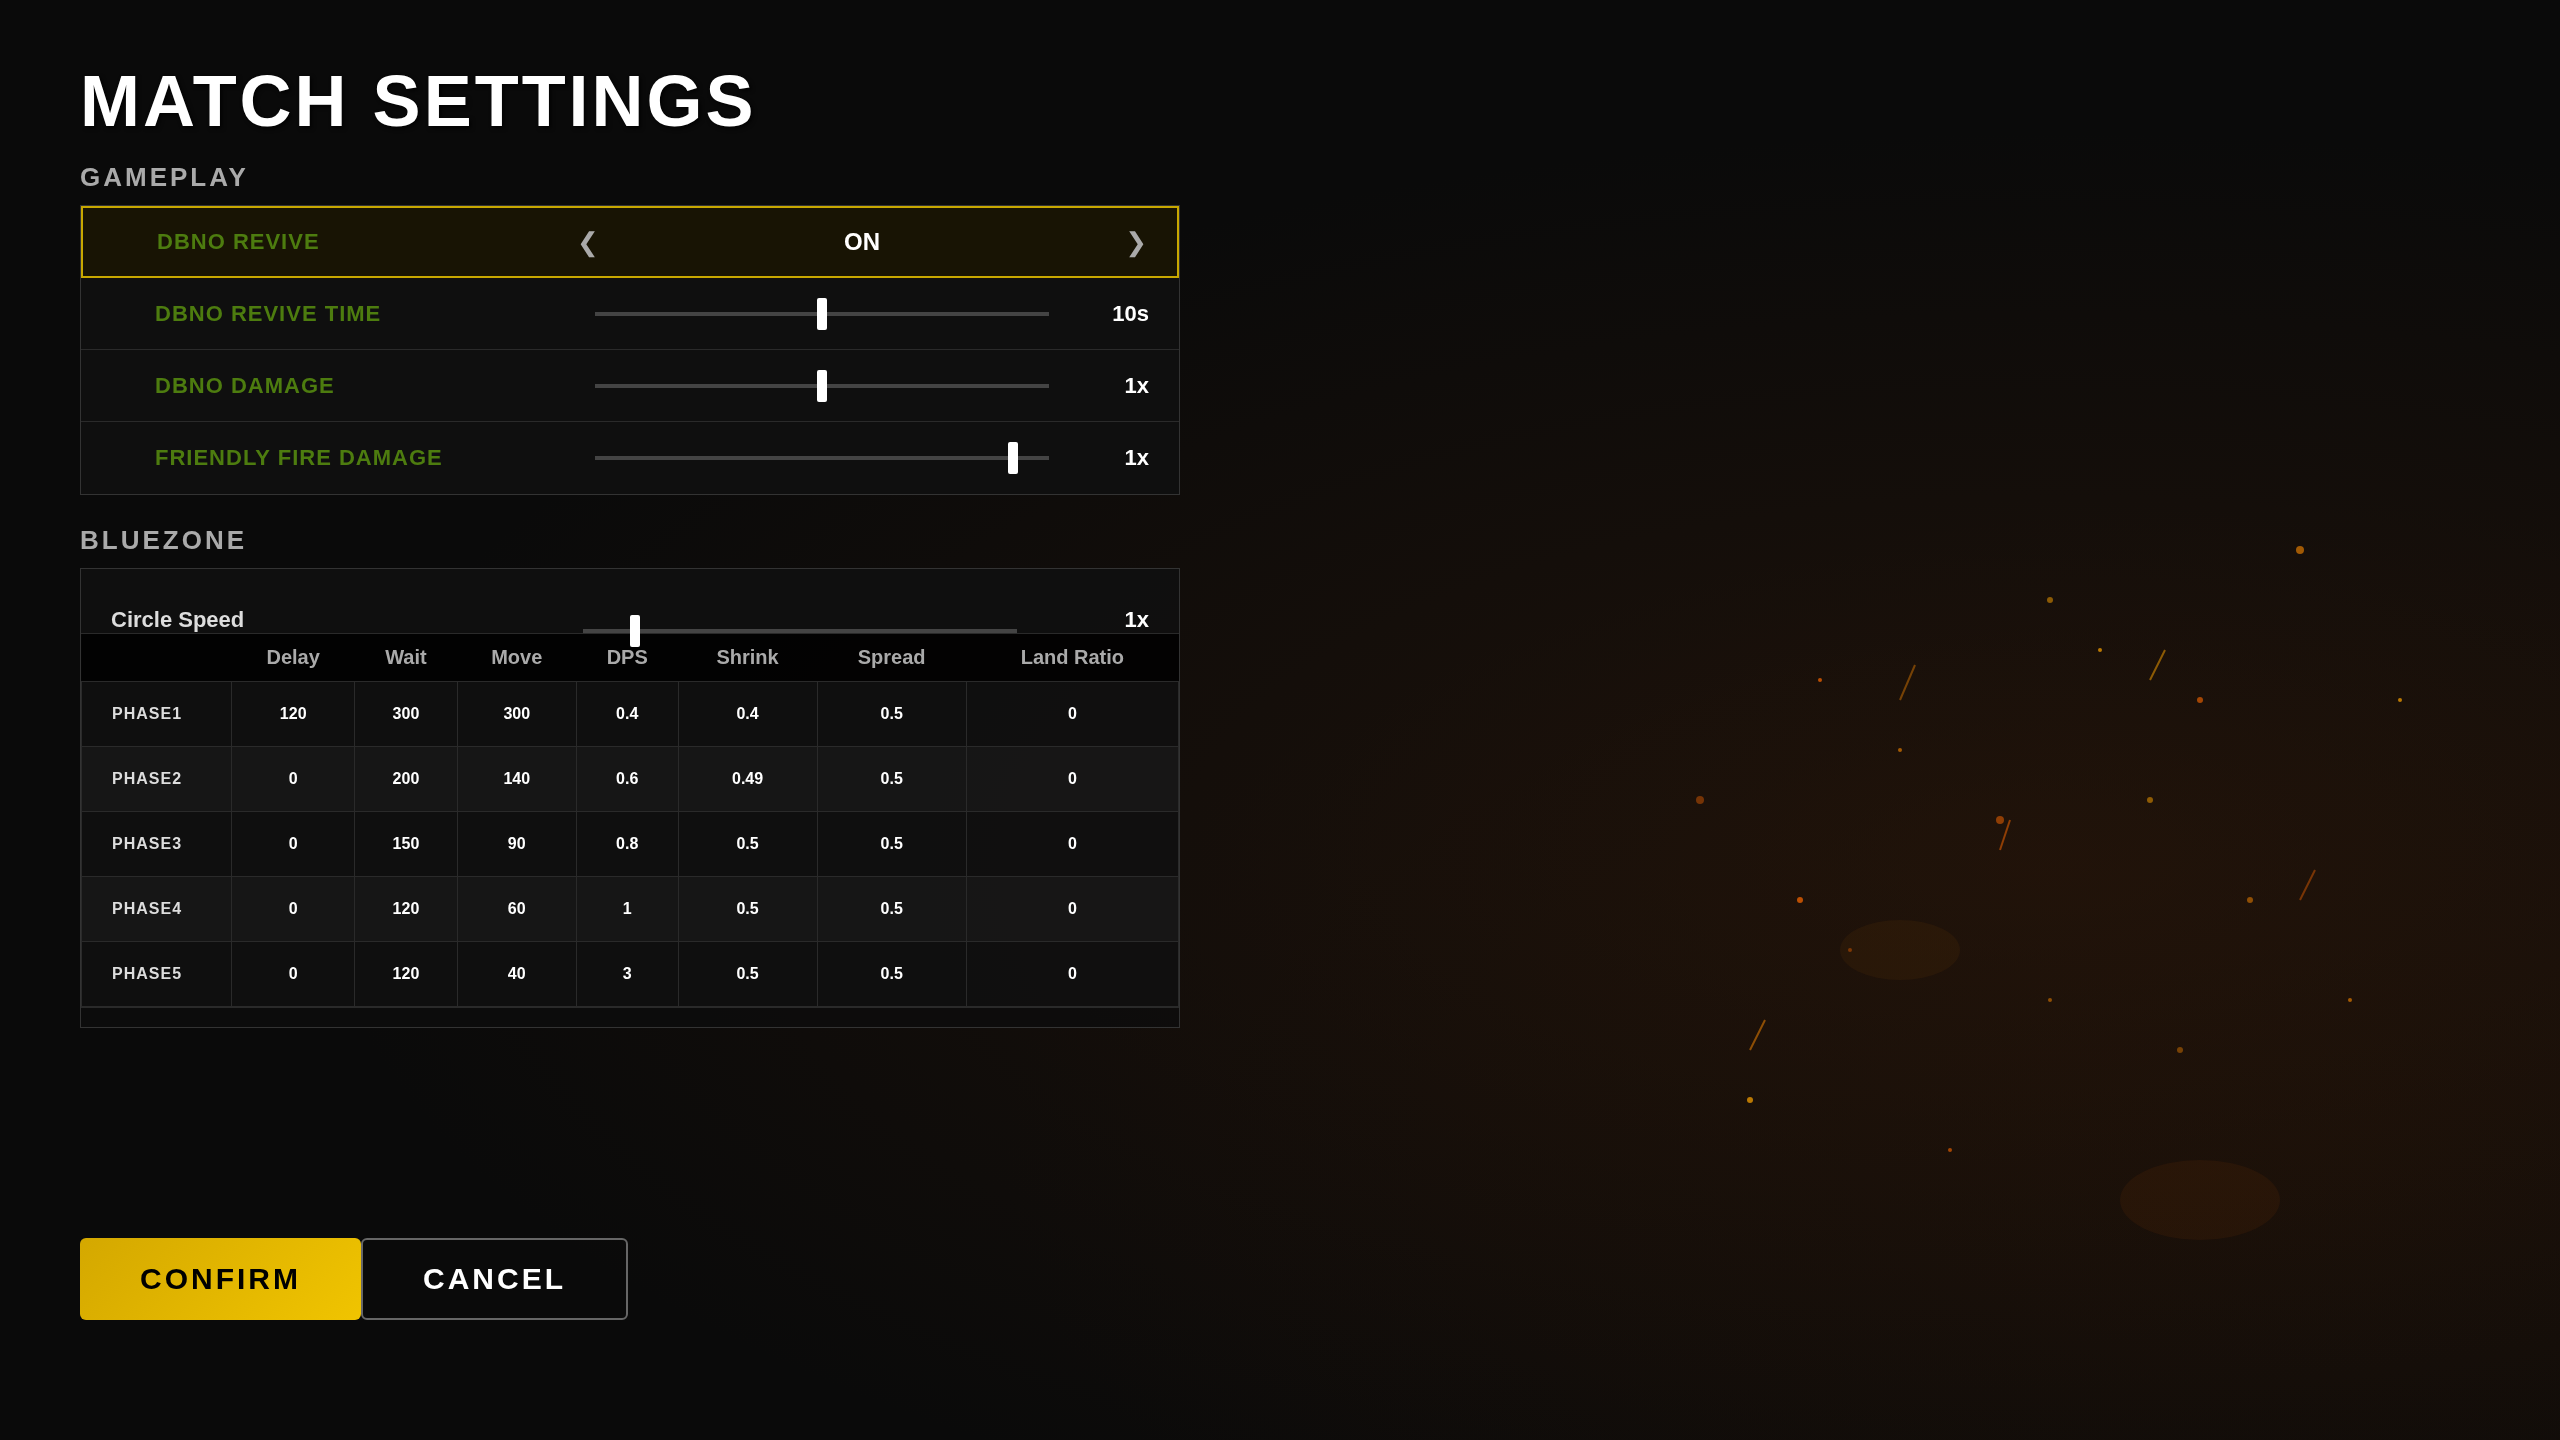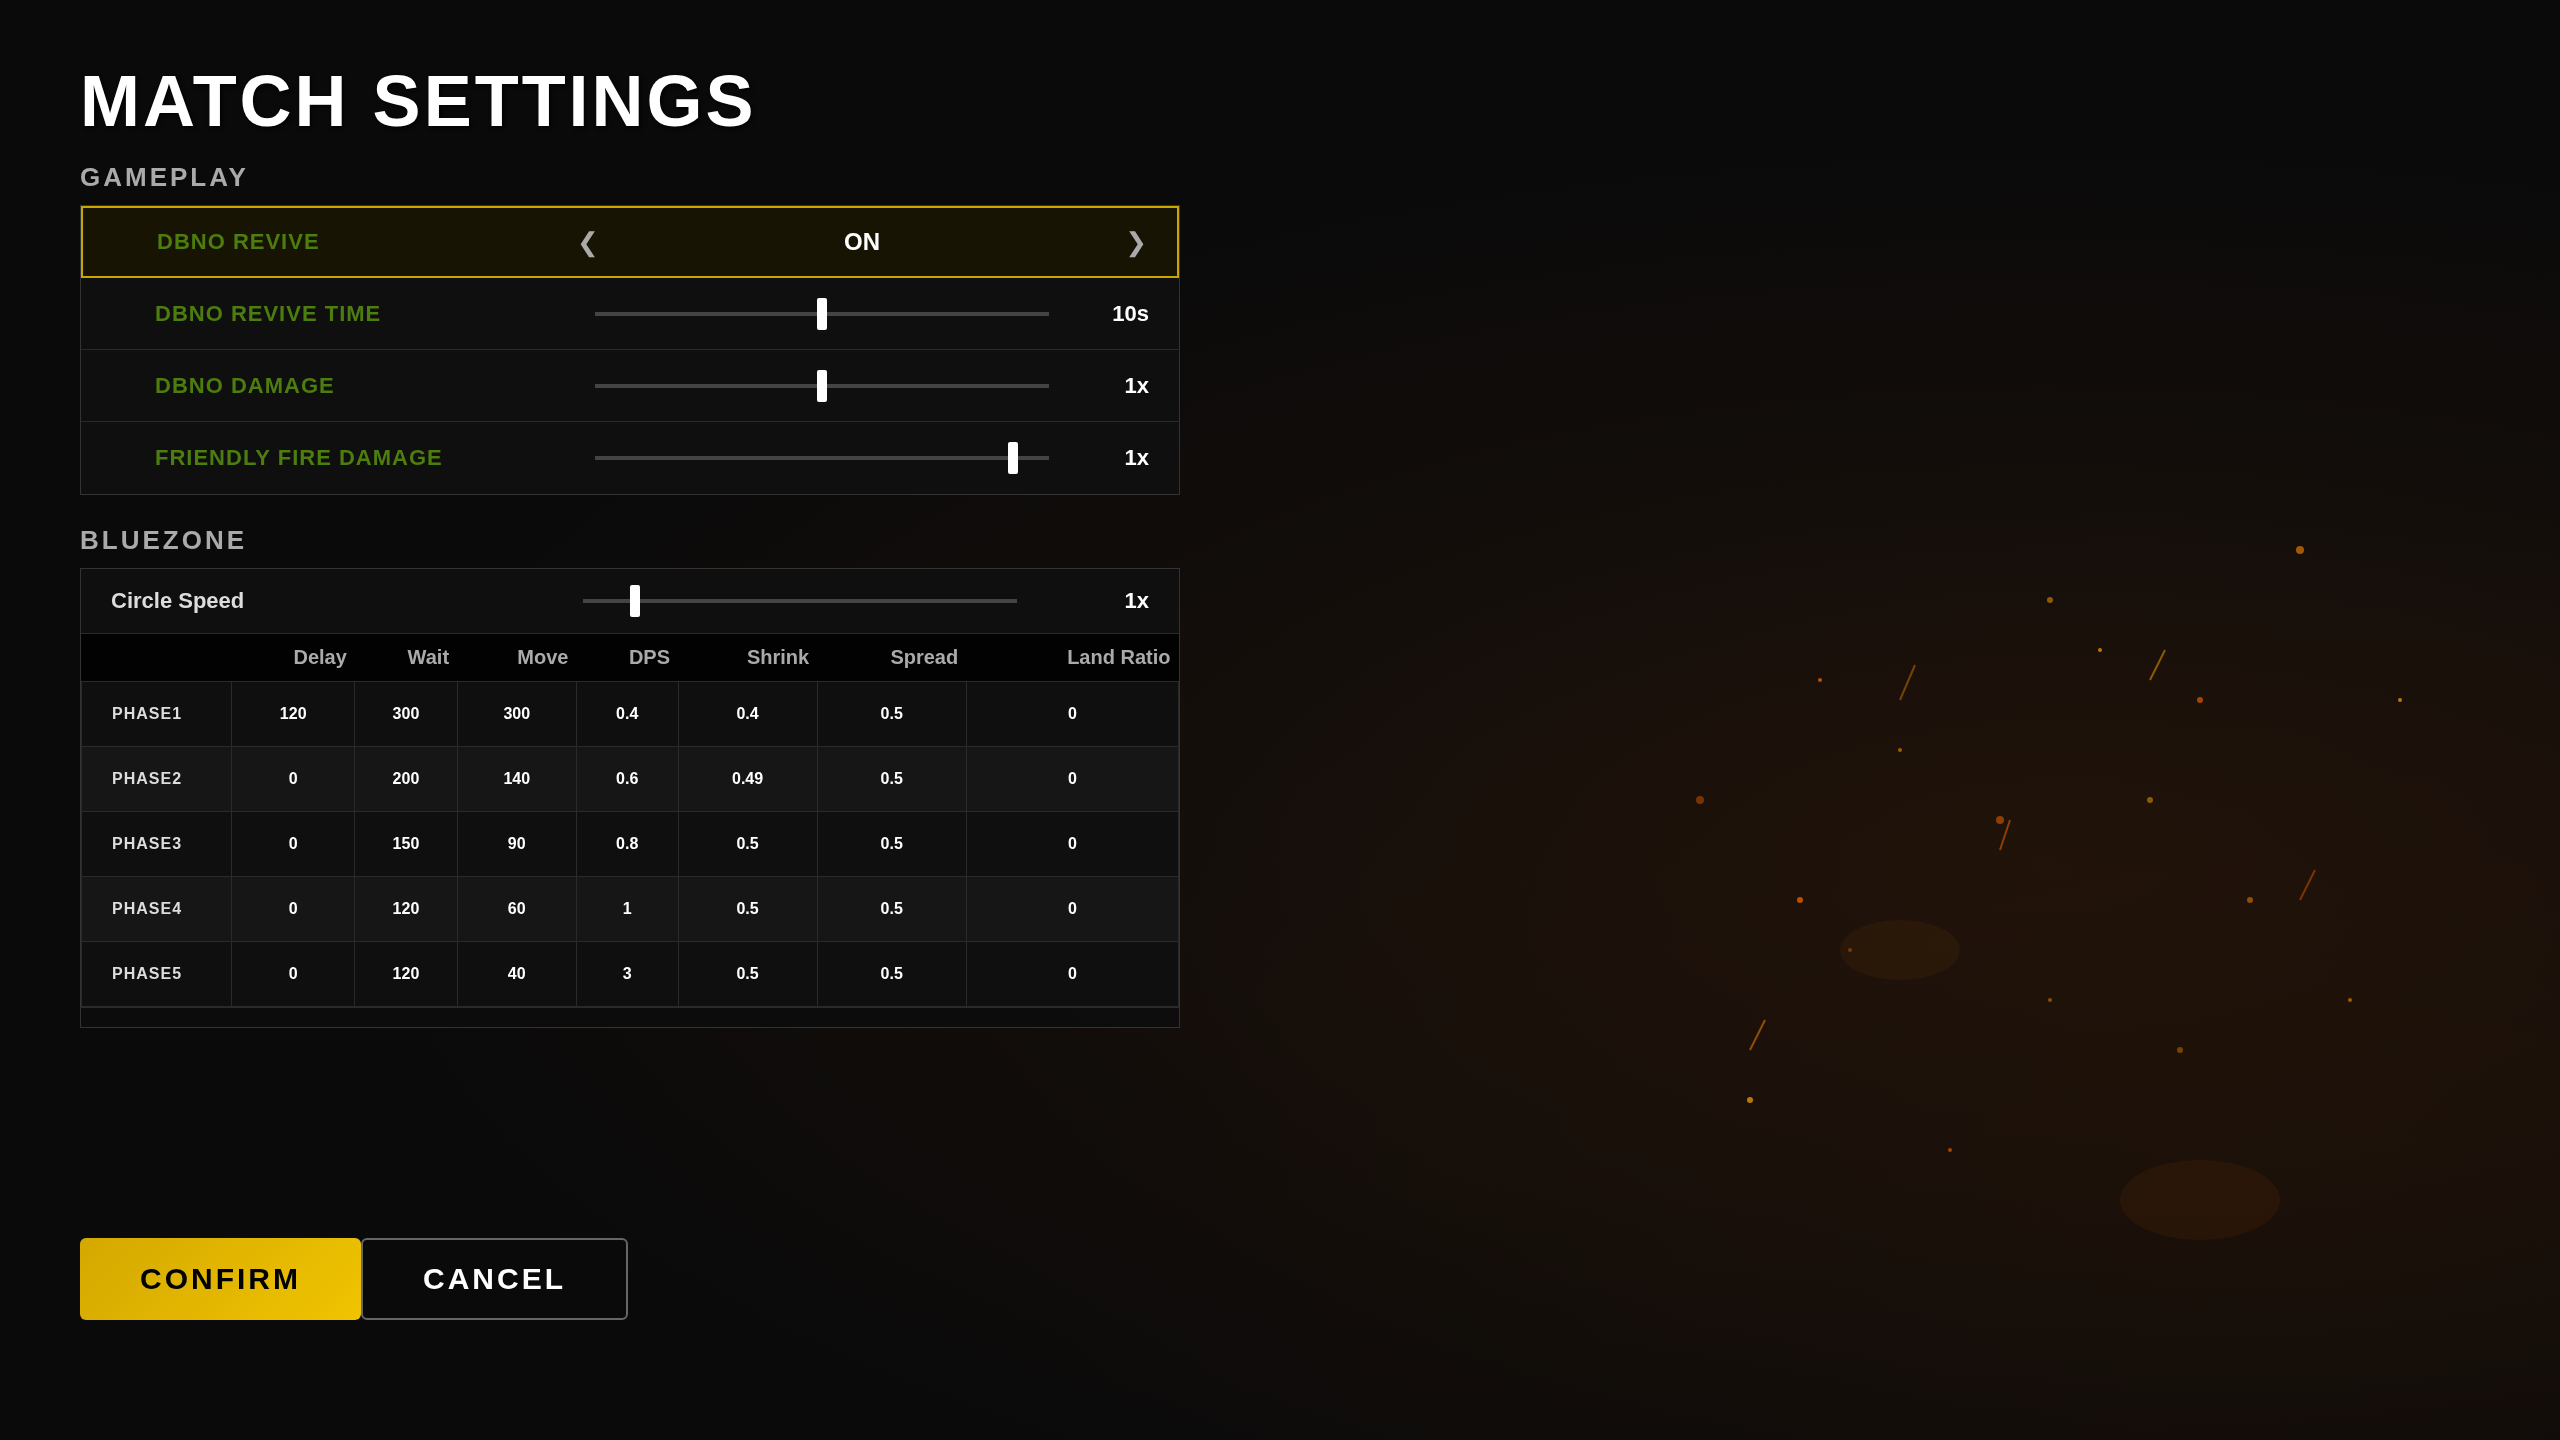--- a/index.html
+++ b/index.html
@@ -169,21 +169,21 @@
     
     .phase-table {
       width: 100%;
       border-collapse: collapse;
     }
 
     .phase-table th {
       font-size: 20px;
       font-weight: 700;
       color: #aaa;
-      text-align: right;
+      text-align: center;
       padding: 12px 8px;
       background: rgba(0,0,0,0.5);
     }
 
     .phase-table th:first-child {
       text-align: left;
       padding-left: 30px;
       width: 150px;
     }
 
@@ -206,21 +206,21 @@
       letter-spacing: 1px;
     }
 
     .phase-table tr:nth-child(even) td {
       background: rgba(30,30,30,0.7);
     }
 
     
     .circle-speed-row {
       display: flex;
-      align-items: center;
+      align-items: flex-end;
       padding: 0 30px;
       height: 65px;
       border-bottom: 1px solid #2a2a2a;
       background: rgba(20,20,20,0.7);
       gap: 32px;
     }
 
     .circle-speed-label {
       font-size: 22px;
       font-weight: 700;

